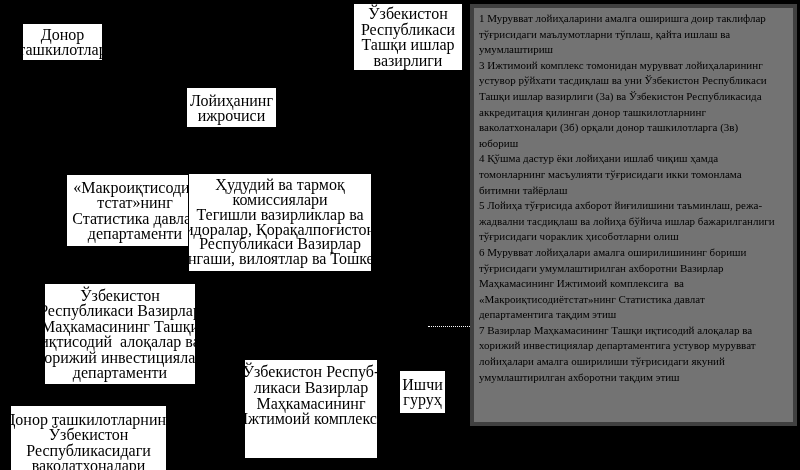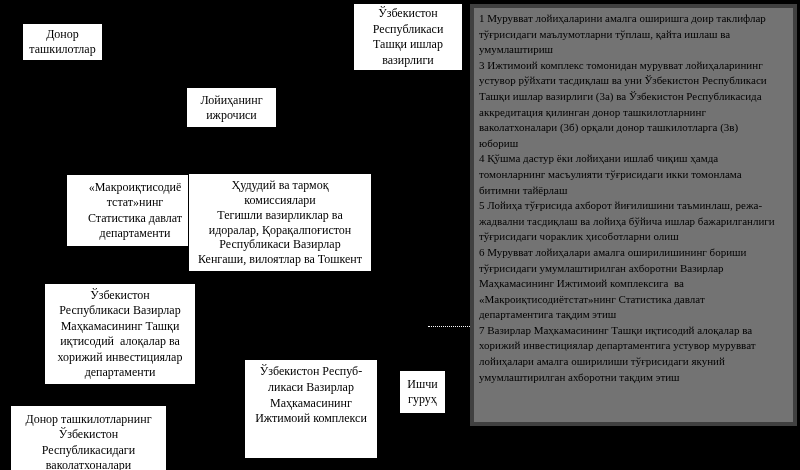--- a/index.html
+++ b/index.html
@@ -5,21 +5,21 @@
   html,body{margin:0;padding:0;}
   body{
     width:800px;height:470px;position:relative;background:#000;
     font-family:"Liberation Serif","DejaVu Serif",serif;
     color:#000;overflow:hidden;
   }
   .canvas{position:absolute;inset:0;}
   .box{
     position:absolute;background:#fff;border:1px solid #000;box-sizing:border-box;
     display:flex;align-items:center;justify-content:center;
-    text-align:center;font-size:12px;line-height:15px;
+    text-align:center;font-size:16px;line-height:15px;
     white-space:pre;overflow:hidden;
   }
   .box.top-align{align-items:flex-start;padding-top:4px;}
   
   .b-donor      {left:22px;  top:23px;  width:81px;  height:38px;}
   .b-executor   {left:186px; top:87px;  width:91px;  height:41px;}
   .b-mfa        {left:353px; top:3px;   width:110px; height:68px; line-height:15.5px;}
   .b-macrostat  {left:66px;  top:174px; width:138px; height:73px; line-height:15.5px;text-align:center;}
   .b-territorial{left:188px; top:173px; width:184px; height:99px; line-height:14.8px;}
   .b-econdept   {left:44px;  top:283px; width:152px; height:102px;line-height:15.5px;}

